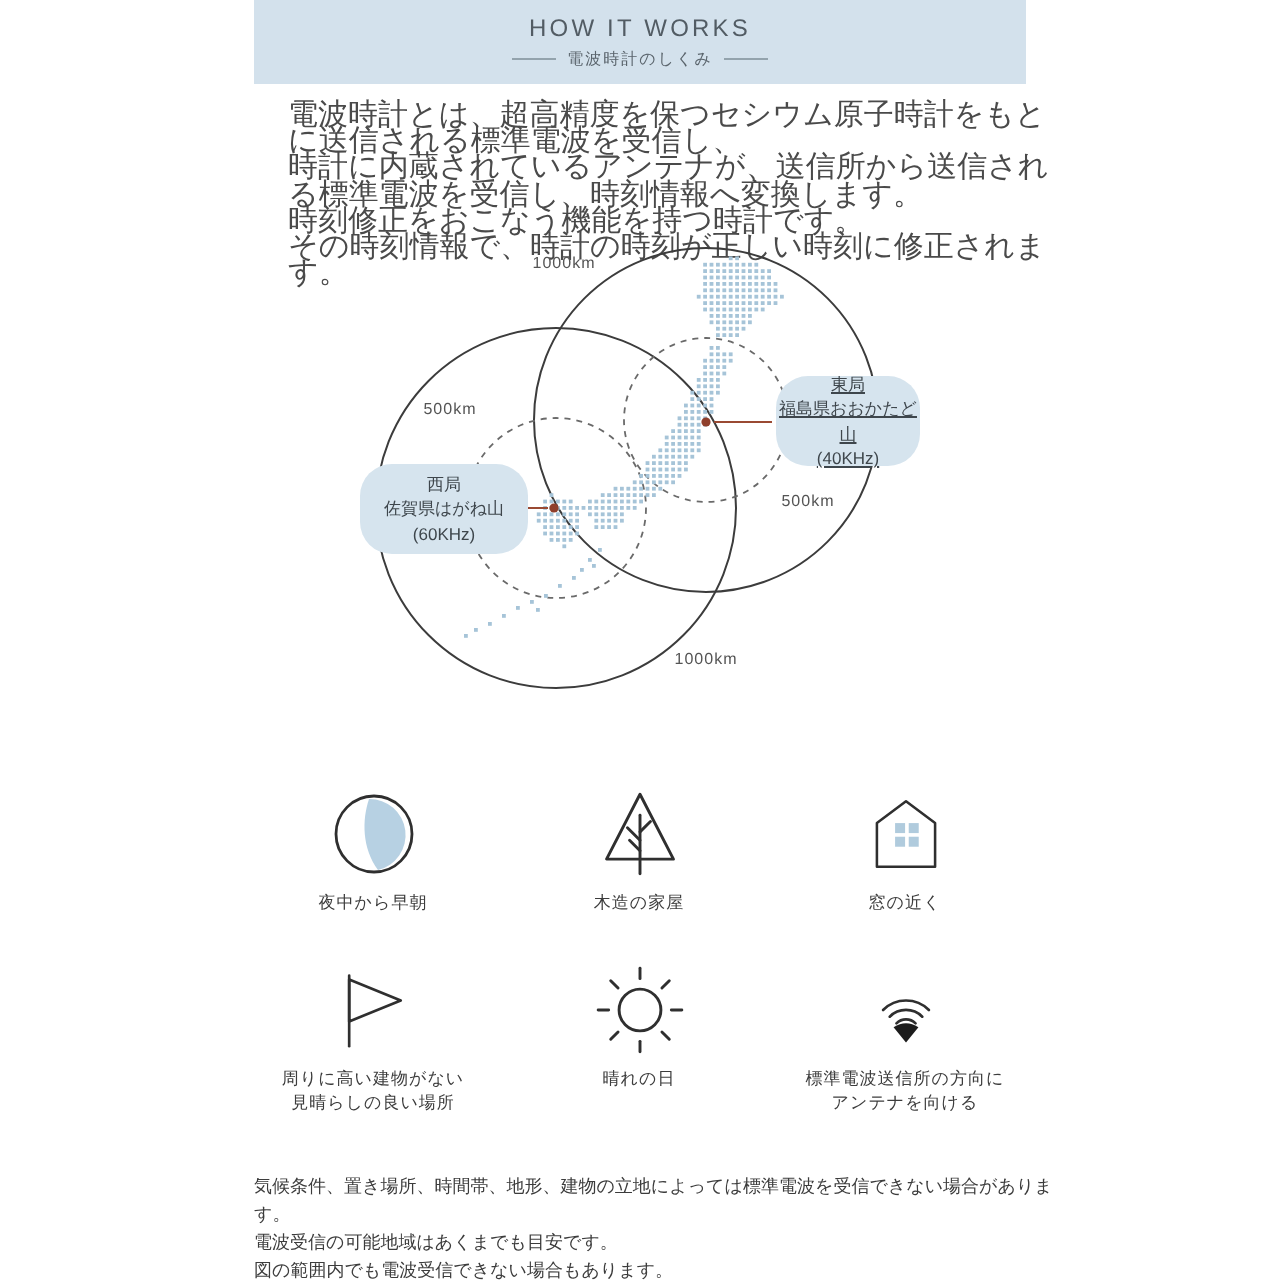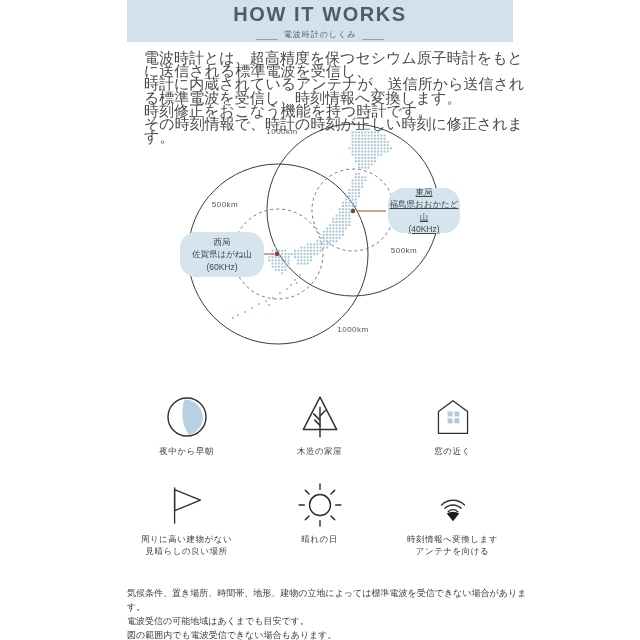--- a/index.html
+++ b/index.html
@@ -2,22 +2,22 @@
 <html><head>
 <meta charset="utf-8">
 <style>
   html,body{margin:0;padding:0;background:#ffffff;}
   .page{position:relative;width:640px;height:640px;background:#ffffff;overflow:hidden;
         font-family:"Liberation Sans","DejaVu Sans",sans-serif;color:#4a4a4a;}
 
   
   .hiw-header{position:absolute;left:127px;top:0;width:386px;height:42px;background:#d3e1ec;
               display:flex;flex-direction:column;align-items:center;justify-content:center;gap:3px;}
-  .hiw-title{font-size:20px;letter-spacing:1.6px;color:#525c64;font-weight:bold;}
-  .hiw-sub{display:flex;align-items:flex-end;gap:6px;font-size:8px;color:#5a646c;letter-spacing:1px;}
+  .hiw-title{font-size:12px;letter-spacing:1.6px;color:#525c64;}
+  .hiw-sub{display:flex;align-items:center;gap:6px;font-size:8px;color:#5a646c;letter-spacing:1px;}
   .hiw-sub .dash{display:inline-block;width:22px;height:1px;background:#93a3ad;}
 
   
   .intro{position:absolute;left:127px;top:51px;width:390px;font-size:15px;line-height:13.2px;color:#4a4a4a;margin-left:17px;}
 
   
   .map-wrap{position:absolute;left:120px;top:114px;width:400px;height:242px;}
   .map-svg{position:absolute;left:0;top:0;}
   .rc-solid{fill:none;stroke:#3c3c3c;stroke-width:1;}
   .rc-dash{fill:none;stroke:#6a6a6a;stroke-width:0.9;stroke-dasharray:3 3;}
@@ -506,21 +506,21 @@
 
     <div class="env-item">
       <div class="env-icon">
         <svg width="42" height="42" viewBox="0 0 44 44">
           <path class="icon-stroke" d="M10,22 A17,17 0 0 1 34,22"></path>
           <path class="icon-stroke" d="M13.5,25.5 A12,12 0 0 1 30.5,25.5"></path>
           <path class="icon-stroke" d="M17,29 A7,7 0 0 1 27,29"></path>
           <path d="M15.5,31 Q22,27 28.5,31 L22,39 Z" fill="#1c1c1c"></path>
         </svg>
       </div>
-      <div class="env-label">時刻情報へ変換します
+      <div class="env-label">標準電波送信所の方向に
 アンテナを向ける</div>
     </div>
 
   </div>
 
   <div class="notes">
     <div>気候条件、置き場所、時間帯、地形、建物の立地によっては標準電波を受信できない場合があります。</div>
     <div>電波受信の可能地域はあくまでも目安です。</div>
     <div>図の範囲内でも電波受信できない場合もあります。</div>
   </div>

